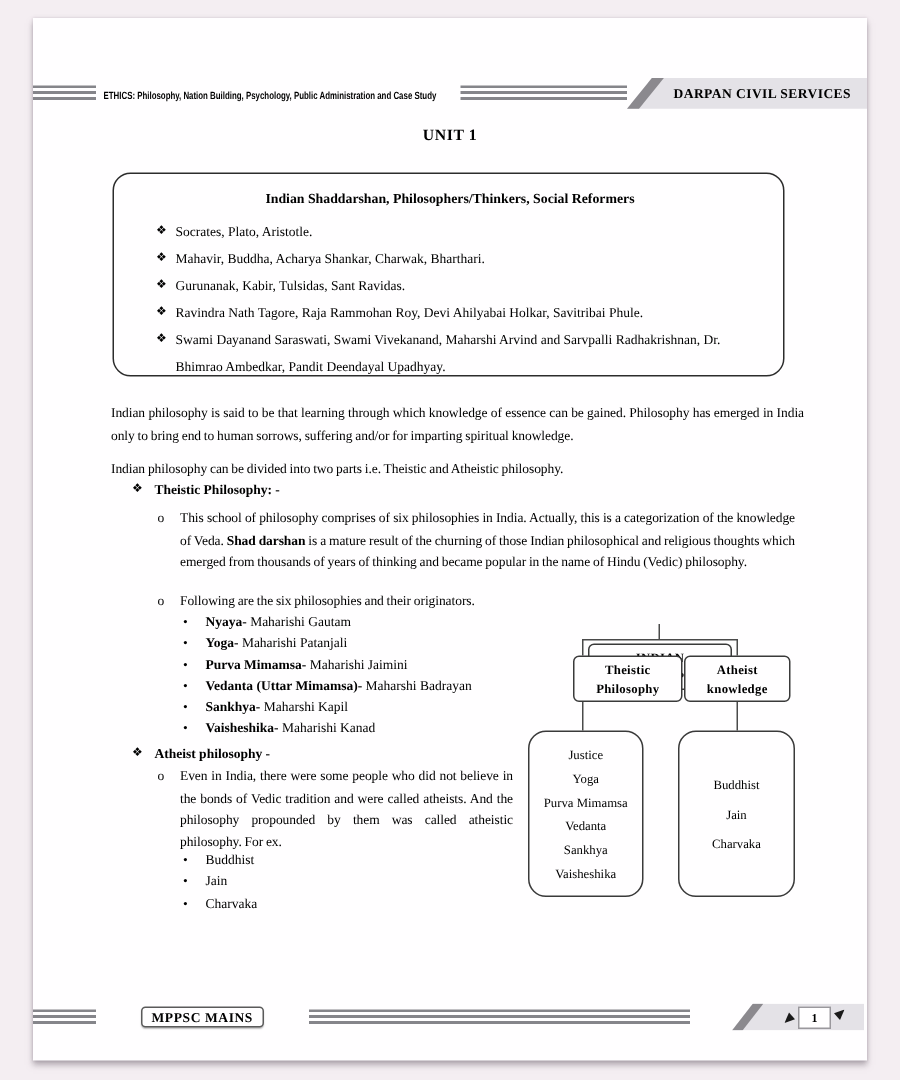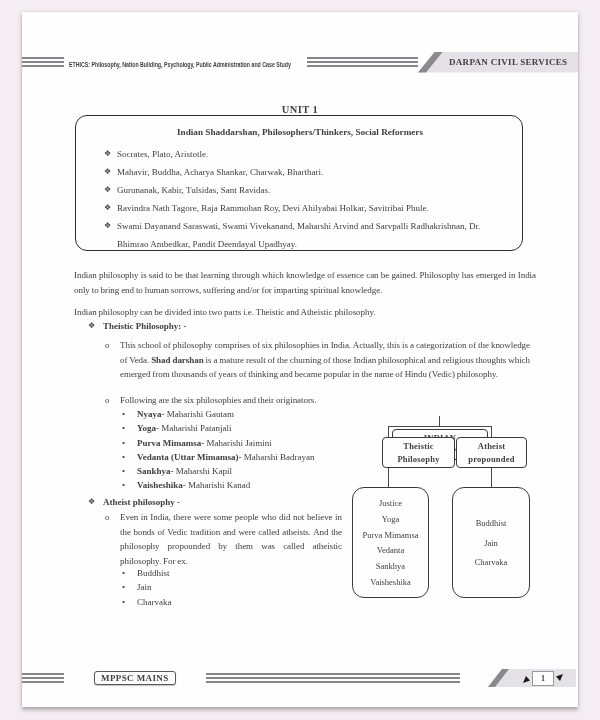--- a/index.html
+++ b/index.html
@@ -1,37 +1,37 @@
 <!DOCTYPE html>
 <html><head>
 <meta charset="utf-8">
 <style>
   html,body{margin:0;padding:0;background:#f4eef2;}
   #canvas{position:relative;width:600px;height:720px;background:#f4eef2;overflow:hidden;
-          font-family:"Liberation Serif","DejaVu Serif",serif;color:#404040;}
+          font-family:"Liberation Serif","DejaVu Serif",serif;color:#000000;}
   .page{position:absolute;left:22px;top:12px;width:556px;height:695px;background:#fffeff;
         box-shadow:0 3px 4px rgba(125,115,125,.55),0 0 2px rgba(160,150,160,.4);}
 
   
   .hdr{position:absolute;left:0;top:40px;right:0;height:20px;display:flex;align-items:center;}
   .stripes{height:10px;background:repeating-linear-gradient(to bottom,#85858a 0 2px,#fffeff 2px 4px);}
   .s-left{width:42px;flex:none;}
   .s-mid{flex:1;}
   .hdr-label{flex:none;width:234px;padding:0 4px 0 5px;white-space:nowrap;overflow:visible;}
   .hdr-label span{display:inline-block;font-family:"Liberation Sans","DejaVu Sans",sans-serif;
         font-weight:bold;font-size:7px;transform:scaleX(.75);transform-origin:left center;letter-spacing:0;}
   .hdr-banner{flex:none;width:160px;height:21px;position:relative;}
   .banner-bg{position:absolute;inset:0;background:#e4e2e7;clip-path:polygon(17px 0,100% 0,100% 100%,0 100%);}
   .banner-chev{position:absolute;left:0;top:0;width:27px;height:100%;background:#8b898e;
         clip-path:polygon(17px 0,25px 0,8px 100%,0 100%);}
   .banner-text{position:absolute;left:31px;top:50%;transform:translateY(-50%);
         font-weight:bold;font-size:9px;letter-spacing:.3px;}
 
   
-  .unit{position:absolute;left:0;top:92px;width:100%;text-align:center;font-weight:bold;
+  .unit{position:absolute;left:0;top:73px;width:100%;text-align:center;font-weight:bold;
         font-size:10.5px;letter-spacing:.4px;}
 
   
   .tbox{position:absolute;left:53px;top:103px;width:448px;height:136px;border:1px solid #2c2c2c;
         border-radius:12px;box-sizing:border-box;padding:10px 10px 0 28px;}
   .tbox-title{text-align:center;font-weight:bold;font-size:9.2px;line-height:12px;margin-bottom:7px;margin-left:-16px;}
   .trow{display:flex;line-height:18px;font-size:9px;}
   .dia{flex:none;width:13px;font-family:"DejaVu Sans",sans-serif;font-size:8px;}
   .trow .txt{flex:1;}
 
@@ -196,21 +196,21 @@
         <span>Charvaka</span>
       </div>
     </div>
 
     <div class="dgbox dg-root">INDIAN PHILOSOPHY</div>
     <div class="dgline" style="left:417px;top:404px;width:1px;height:10px;"></div>
     <div class="dgline" style="left:366px;top:414px;width:104px;height:1px;"></div>
     <div class="dgline" style="left:366px;top:414px;width:1px;height:11px;"></div>
     <div class="dgline" style="left:469px;top:414px;width:1px;height:11px;"></div>
     <div class="dgbox dg-theistic">Theistic Philosophy</div>
-    <div class="dgbox dg-atheist">Atheist propounded</div>
+    <div class="dgbox dg-atheist">Atheist knowledge</div>
     <div class="dgline" style="left:366px;top:456px;width:1px;height:19px;"></div>
     <div class="dgline" style="left:469px;top:456px;width:1px;height:19px;"></div>
     <div class="dgleaf dg-leaf-left">
       <span>Justice</span>
       <span>Yoga</span>
       <span>Purva Mimamsa</span>
       <span>Vedanta</span>
       <span>Sankhya</span>
       <span>Vaisheshika</span>
     </div>

